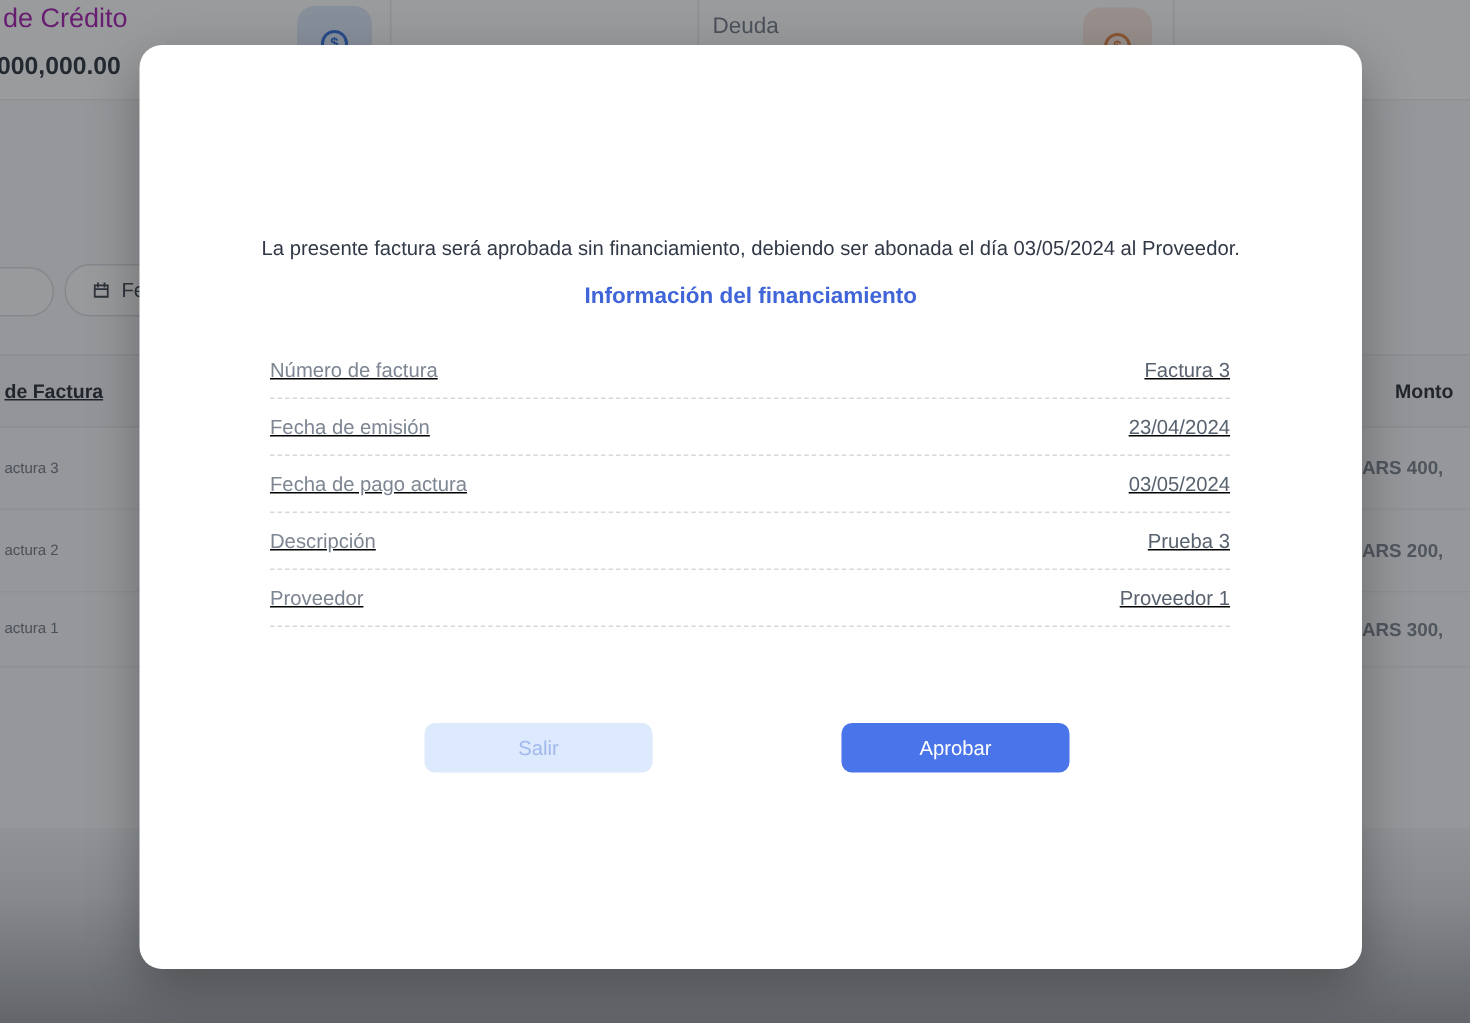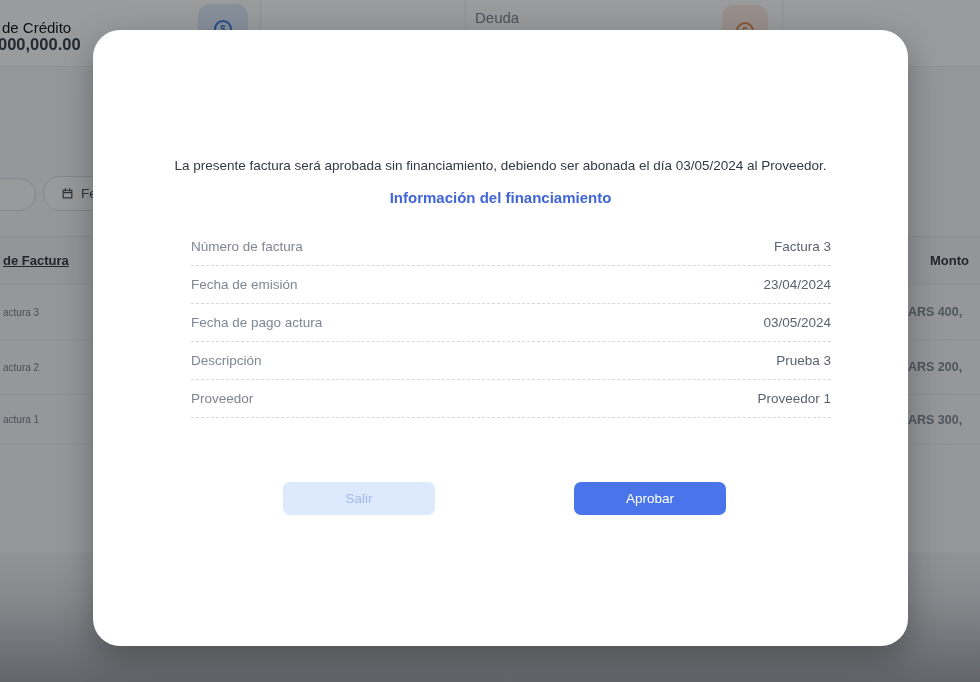--- a/index.html
+++ b/index.html
@@ -5,21 +5,21 @@
   * { margin:0; padding:0; box-sizing:border-box; }
   html,body { width:980px; height:682px; overflow:hidden; background:#f7f8fa;
     font-family:"Liberation Sans", sans-serif; }
   .stage { position:relative; width:980px; height:682px; overflow:hidden; }
 
   
   .page { position:absolute; inset:0; background:#f7f8fa; }
   .header-band { position:absolute; left:0; top:0; width:980px; height:67px;
     background:#ffffff; border-bottom:1px solid #e7e9ec; }
   .vdiv { position:absolute; top:0; width:1px; height:67px; background:#e7e9ec; }
-  .credit-label { position:absolute; left:2px; top:19px; font-size:15px; color:#000000; white-space:nowrap; }
+  .credit-label { position:absolute; left:2px; top:2px; font-size:18px; color:#a21caf; white-space:nowrap; }
   .credit-value { position:absolute; left:-2px; top:35px; font-size:16.5px; font-weight:bold; color:#273039; white-space:nowrap; }
   .icon-btn { position:absolute; border-radius:12px; display:flex; justify-content:center; }
   .money-btn { left:198px; top:4px; width:50px; height:36px; background:#dceafb; }
   .debt-btn  { left:722px; top:5px; width:46px; height:35px; background:#fceae1; }
   .circle-glyph { width:18px; height:18px; border-radius:50%; border:2px solid;
     font-size:10px; font-weight:bold; display:flex; align-items:center; justify-content:center; }
   .money-btn .circle-glyph { border-color:#2e6edb; color:#2e6edb; margin-top:16px; }
   .debt-btn  .circle-glyph { border-color:#de8140; color:#de8140; margin-top:17px; }
   .debt-label { position:absolute; left:475px; top:9px; font-size:15px; color:#717a86; }
 
@@ -45,34 +45,34 @@
     font-size:12.5px; font-weight:bold; color:#78818c; white-space:nowrap; }
 
   .bottom-band { position:absolute; left:0; top:552px; width:980px; height:130px;
     background:linear-gradient(180deg,#eef0f3 0%,#dcdee2 35%,#b8bbc0 70%,#9a9da2 100%); }
 
   
   .overlay { position:absolute; inset:0; background:rgba(30,33,38,0.45); }
 
   
   .modal { position:absolute; left:93px; top:30px; width:815px; height:616px;
-    background:#ffffff; border-radius:27px; box-shadow:0 12px 35px rgba(0,0,0,0.30);padding-left:32px; }
+    background:#ffffff; border-radius:15px; box-shadow:0 12px 35px rgba(0,0,0,0.30);padding-left:32px; }
   .modal-message { position:absolute; left:0; top:128px; width:100%; text-align:center;
     font-size:13.5px; color:#313947; }
   .modal-title { position:absolute; left:0; top:159px; width:100%; text-align:center;
     font-size:15px; font-weight:bold; color:#4065d8; }
-  .fields { position:absolute; left:98px; top:198px; width:640px; }
+  .fields { position:absolute; left:87px; top:198px; width:640px;text-decoration:underline; }
   .field-row { height:38px; display:flex; justify-content:space-between; align-items:center;
     border-bottom:1px dashed #d5d9de; font-size:13.5px; }
   .field-label { color:#7d8692; }
   .field-value { color:#59636f; }
   .btn { position:absolute; top:452px; width:152px; height:33px; border:none; border-radius:7px;
     font-family:"Liberation Sans", sans-serif; font-size:13.5px; cursor:pointer; }
   .btn-salir { left:190px; background:#dde9fc; color:#a2b9ee; font-weight:500; }
-  .btn-aprobar { left:481px; background:#4a74e9; color:#ffffff; font-weight:500; }
+  .btn-aprobar { left:468px; background:#4a74e9; color:#ffffff; font-weight:500; }
 </style>
 </head>
 <body>
 
 <div class="stage">
 
   <div class="page">
 
     <div class="header-band">
       <div class="credit-label">de Crédito</div>

